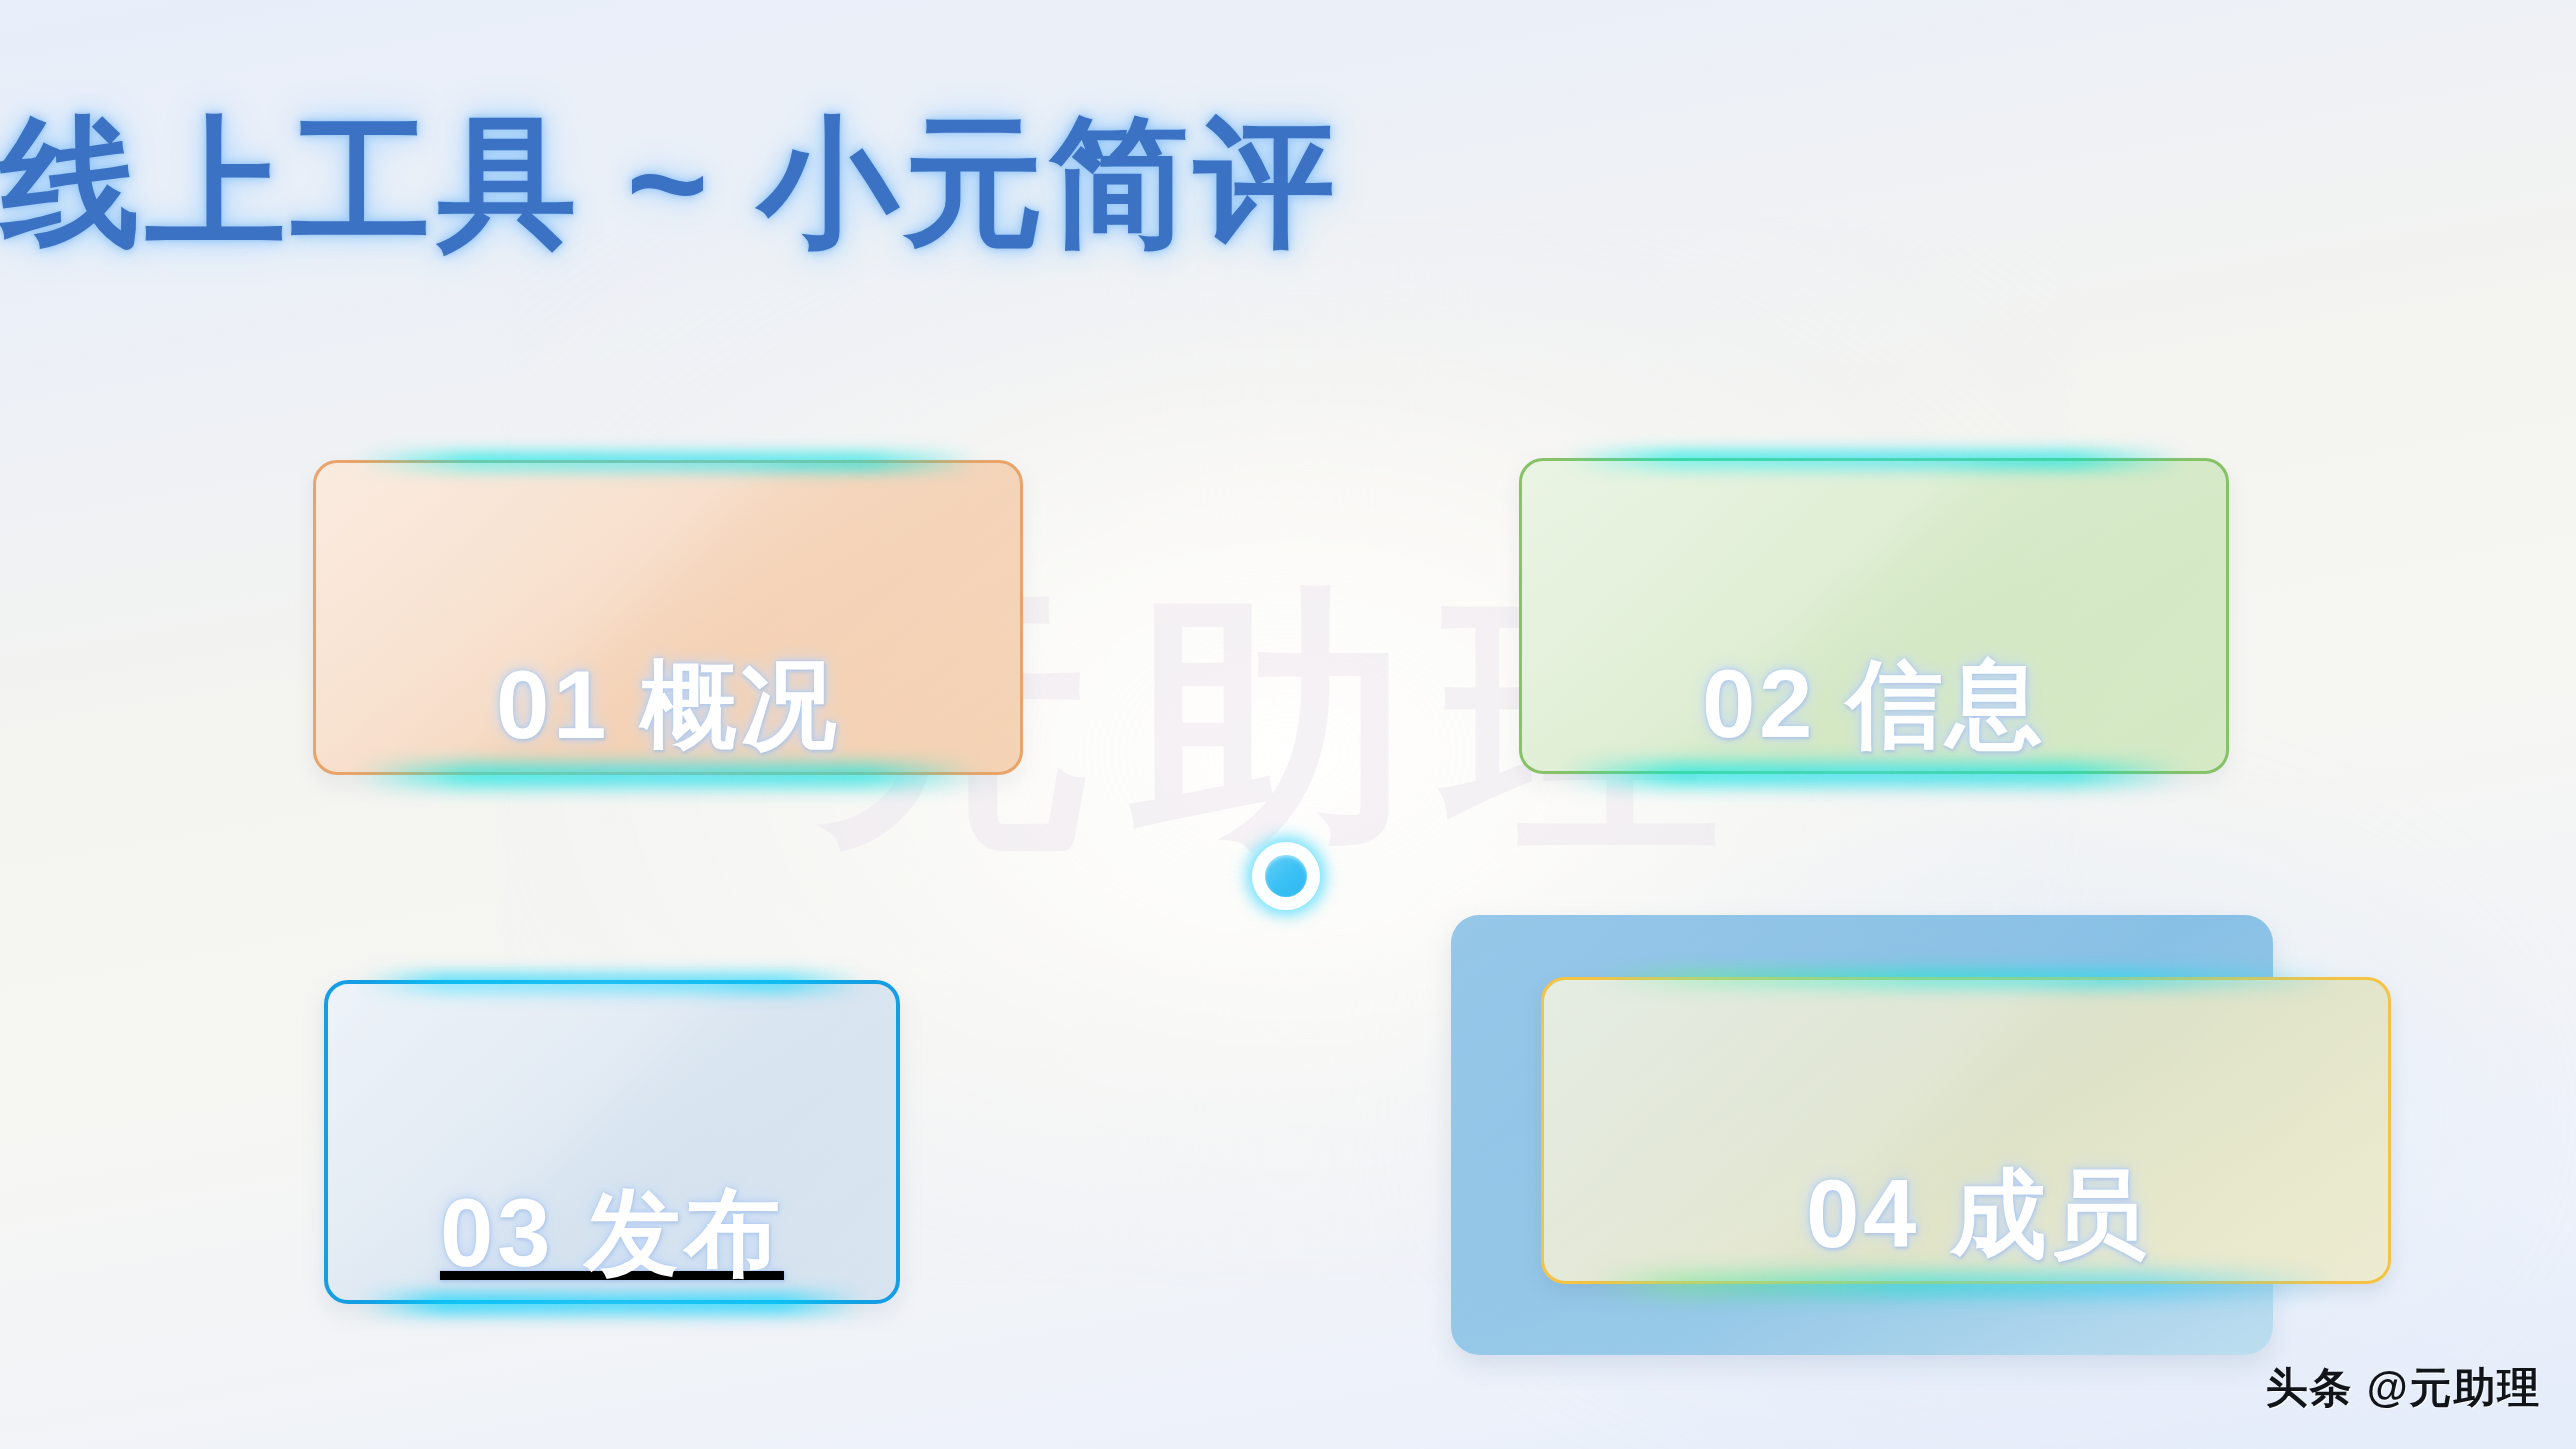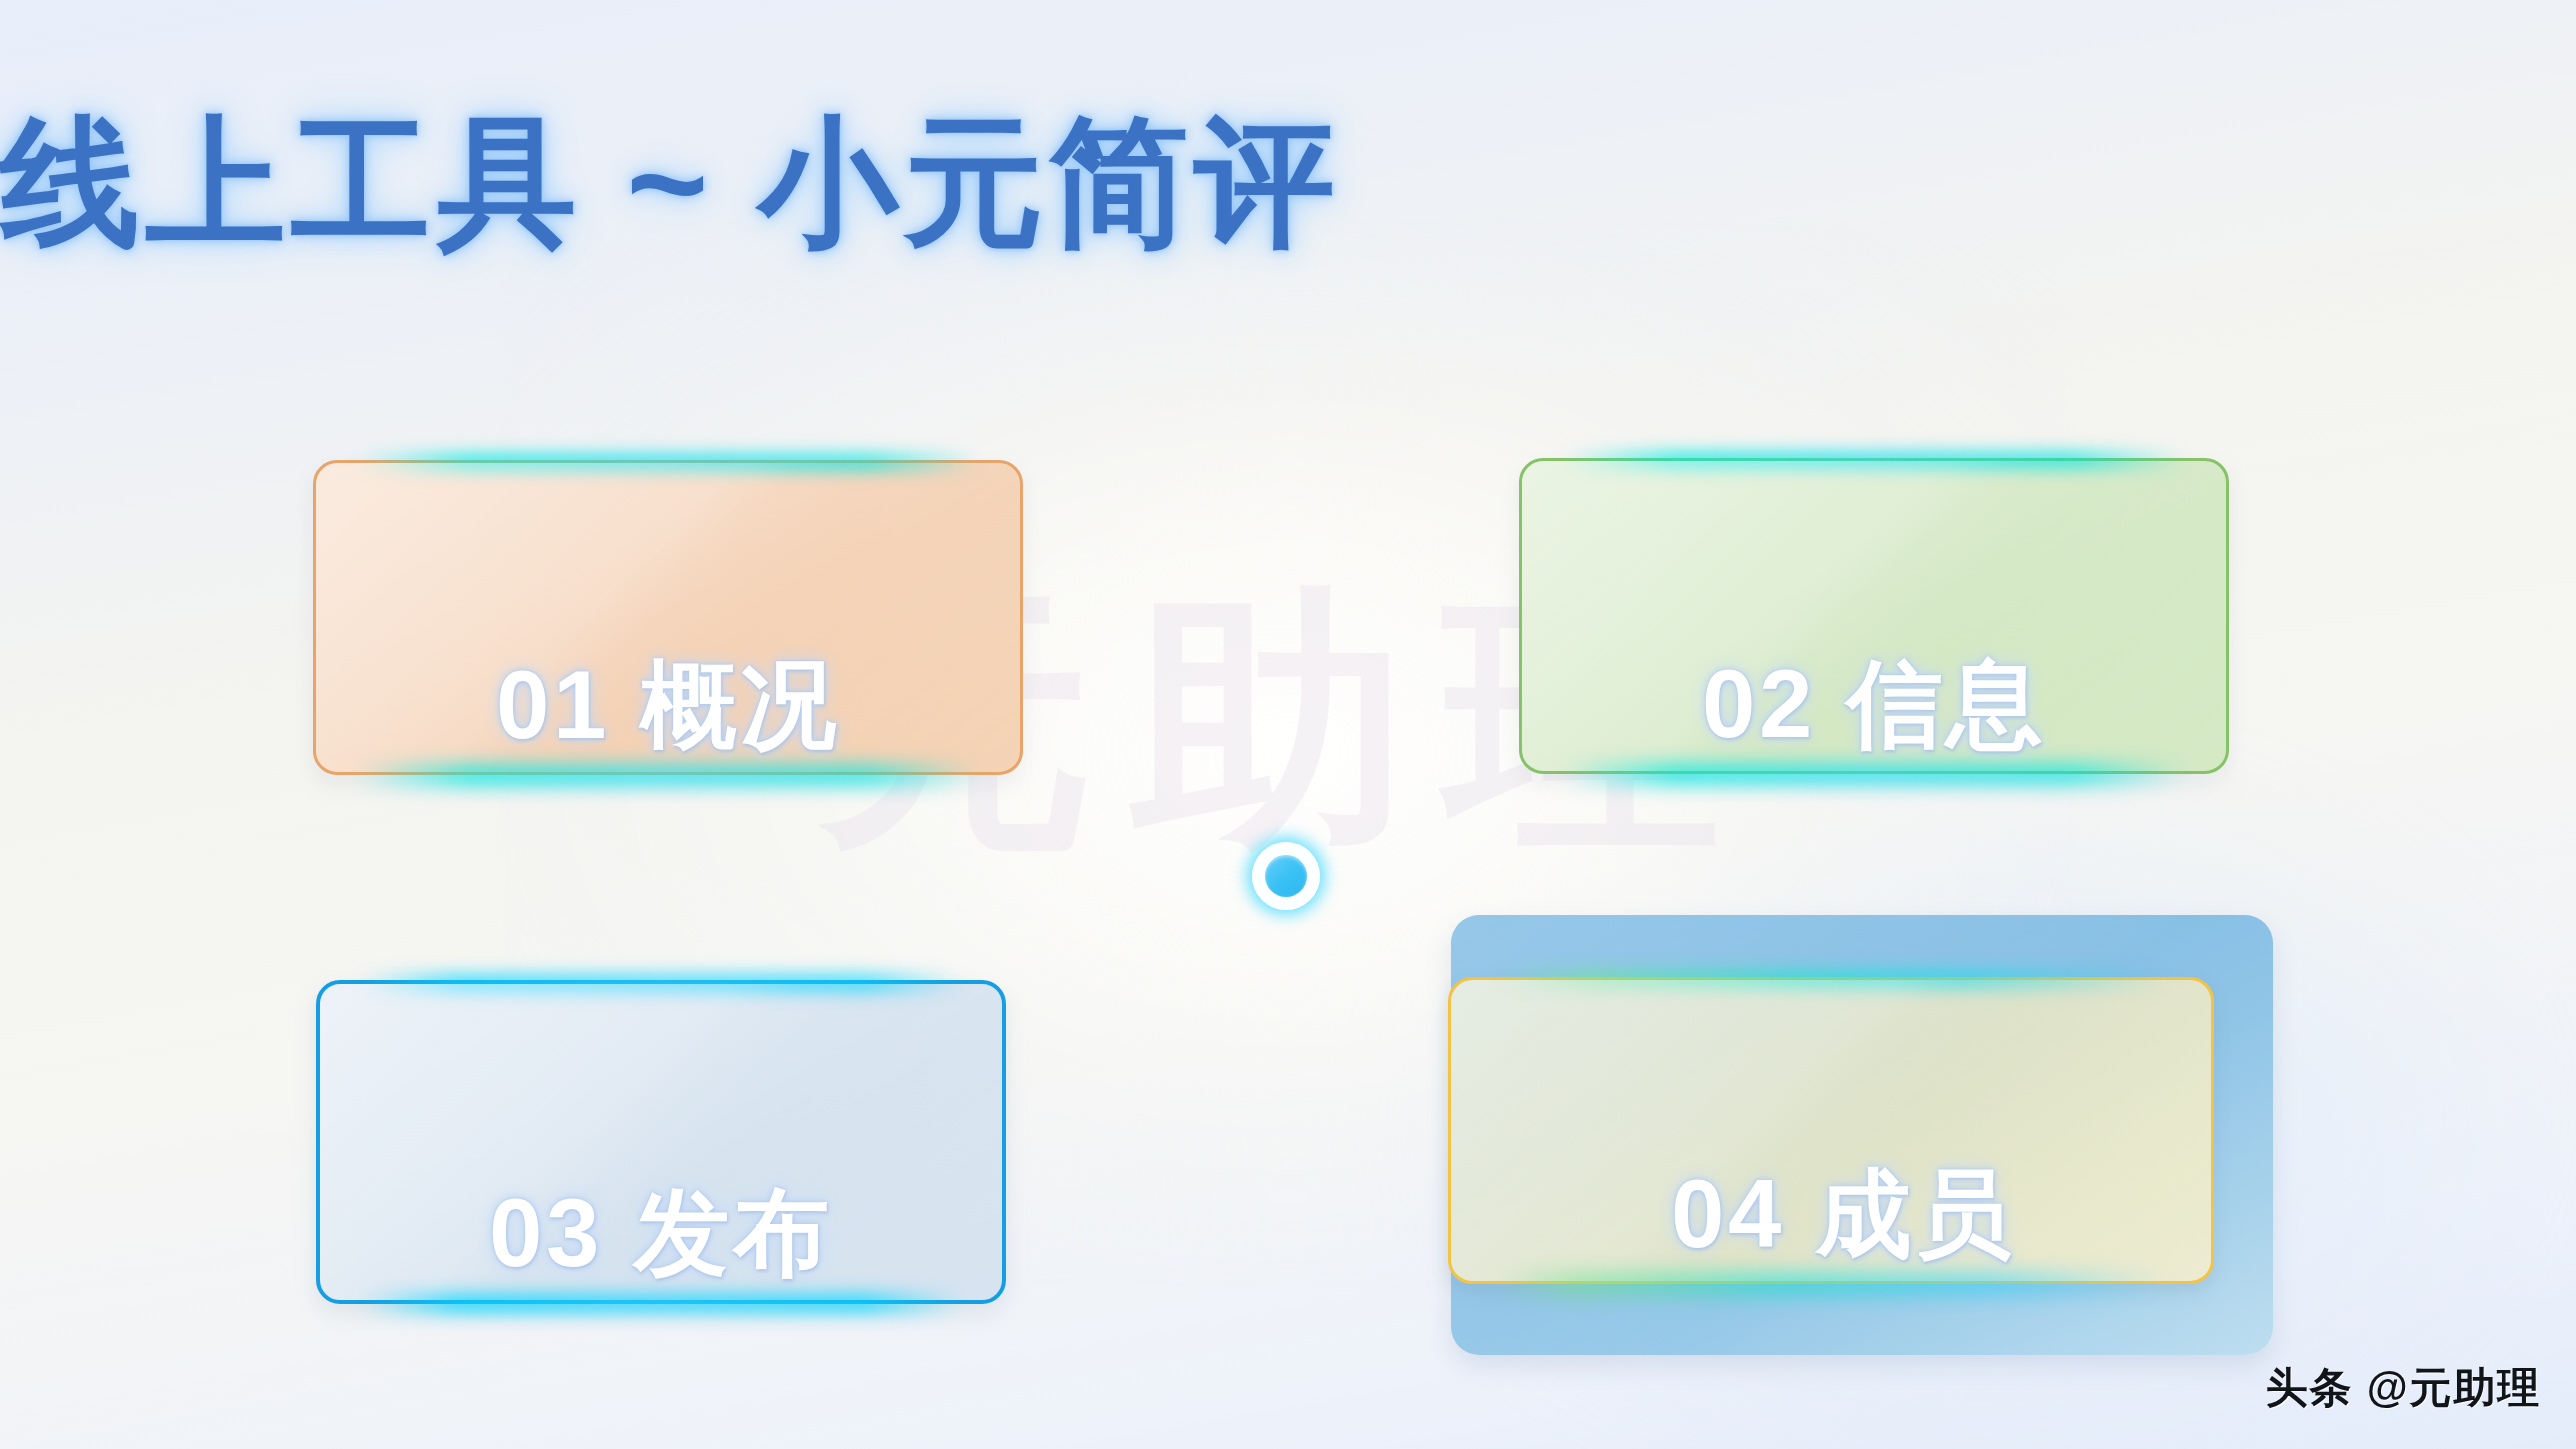--- a/index.html
+++ b/index.html
@@ -173,25 +173,26 @@
   #card-02 {
     left: 1511px; top: 458px; width: 710px; height: 316px;
     border: 3.7px solid #86c268;
     background: linear-gradient(150deg,
        #dcecd0 0%, #d9ebcc 38%, #d4e8c4 62%, #cfe6bd 100%);
     box-shadow: 0 9.2px 20px rgba(150,160,180,0.14);
     margin-left: 8px;
   }
   
   #card-03 {
-    left: 316px; top: 980px; width: 690px; height: 324px;
+    left: 324px; top: 980px; width: 576px; height: 324px;
     border: 4.6px solid #159ee3;
     background: linear-gradient(150deg,
        #e0e9f3 0%, #dbe6f1 40%, #d6e3ef 62%, #d2e0ee 100%);
     box-shadow: 0 9.2px 22px rgba(140,160,185,0.18);
+    text-decoration: underline;
   }
   #card-03 .glow-top, #card-03 .glow-bottom {
     background: linear-gradient(90deg,
        rgba(0,225,255,0) 0%,
        rgba(10,215,255,0.95) 16%,
        rgba(40,215,255,1) 50%,
        rgba(10,215,255,0.92) 84%,
        rgba(0,225,255,0) 100%);
     filter: blur(9.2px);
   }
@@ -207,21 +208,21 @@
   }
   #panel-04 .panel-sheen {
     position: absolute; inset: 0; border-radius: 28px;
     background: linear-gradient(140deg,
       rgba(255,255,255,0.18) 0%, rgba(255,255,255,0.05) 45%,
       rgba(255,255,255,0.0) 55%, rgba(255,255,255,0.10) 100%);
     pointer-events: none;
   }
   
   #card-04 {
-    left: 1448px; top: 977px; width: 766px; height: 307px;
+    left: 1541px; top: 977px; width: 850px; height: 307px;
     border: 3.7px solid #f5c344;
     background: linear-gradient(150deg,
        #d3dfce 0%, #d8e0cb 30%, #dfe3c8 55%, #e6e7c8 78%, #ebe9cb 100%);
     box-shadow: 0 7.4px 16.6px rgba(110,140,175,0.20);
     padding-left: 24px;
   }
   #card-04 .glow-top {
     background: linear-gradient(90deg,
        rgba(120,230,150,0) 0%,
        rgba(110,228,160,0.9) 14%,

